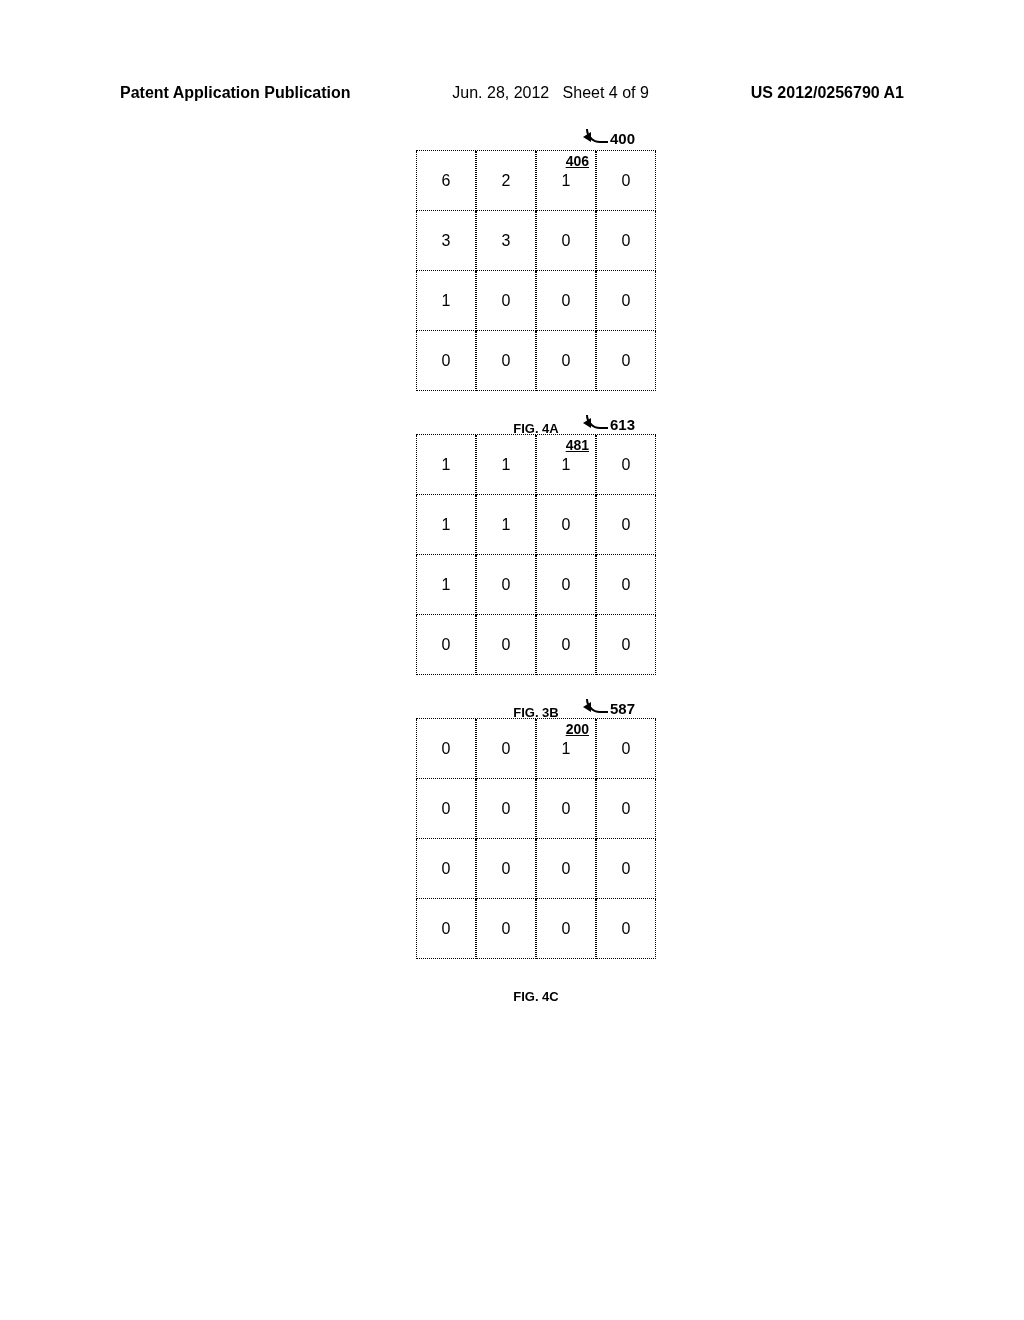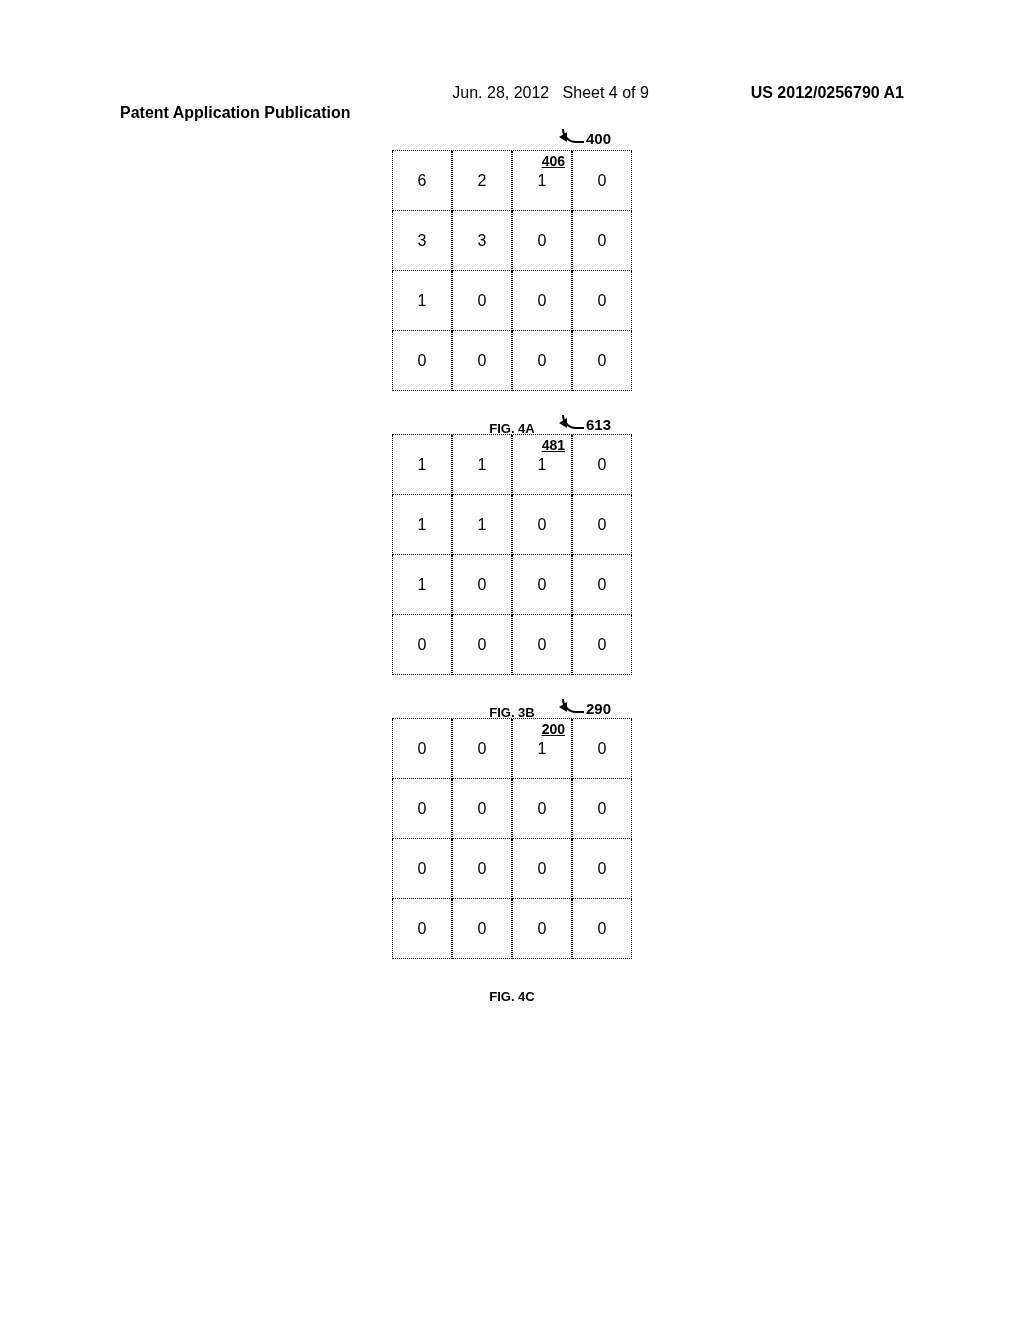--- a/index.html
+++ b/index.html
@@ -14,28 +14,29 @@
   .header {
     position: absolute;
     top: 84px;
     left: 0;
     right: 0;
     display: flex;
     justify-content: space-between;
     font-size: 16px;
     padding: 0 120px 0 120px;
   }
-  .header .left { font-weight: bold; margin-top: 20px; }
+  .header .left { font-weight: bold; }
   .header .mid { }
   .header .right { font-weight: bold; }
   .content {
     position: absolute;
     top: 150px;
     left: 0;
     width: 1024px;
+    padding-left: 24px;
   }
   .figwrap {
     width: 1024px;
     display: flex;
     flex-direction: column;
     align-items: center;
     position: relative;
   }
   .grid-container {
     position: relative;
@@ -227,21 +228,21 @@
         <div class="cell">
             <span>0</span>
           </div>
       </div>
     </div>
     <div class="figcaption">FIG. 3B</div>
   </div>
 
   <div class="figwrap" style="margin-top:-8px;">
     <div class="callout" style="top:-18px; left:562px;">
-      <span class="arc"></span><span>290</span>
+      <span class="arc"></span><span>587</span>
     </div>
     <div class="grid-container">
       <div class="grid">
         <div class="cell">
             <span>0</span>
           </div>
         <div class="cell">
             <span>0</span>
           </div>
         <div class="cell">

